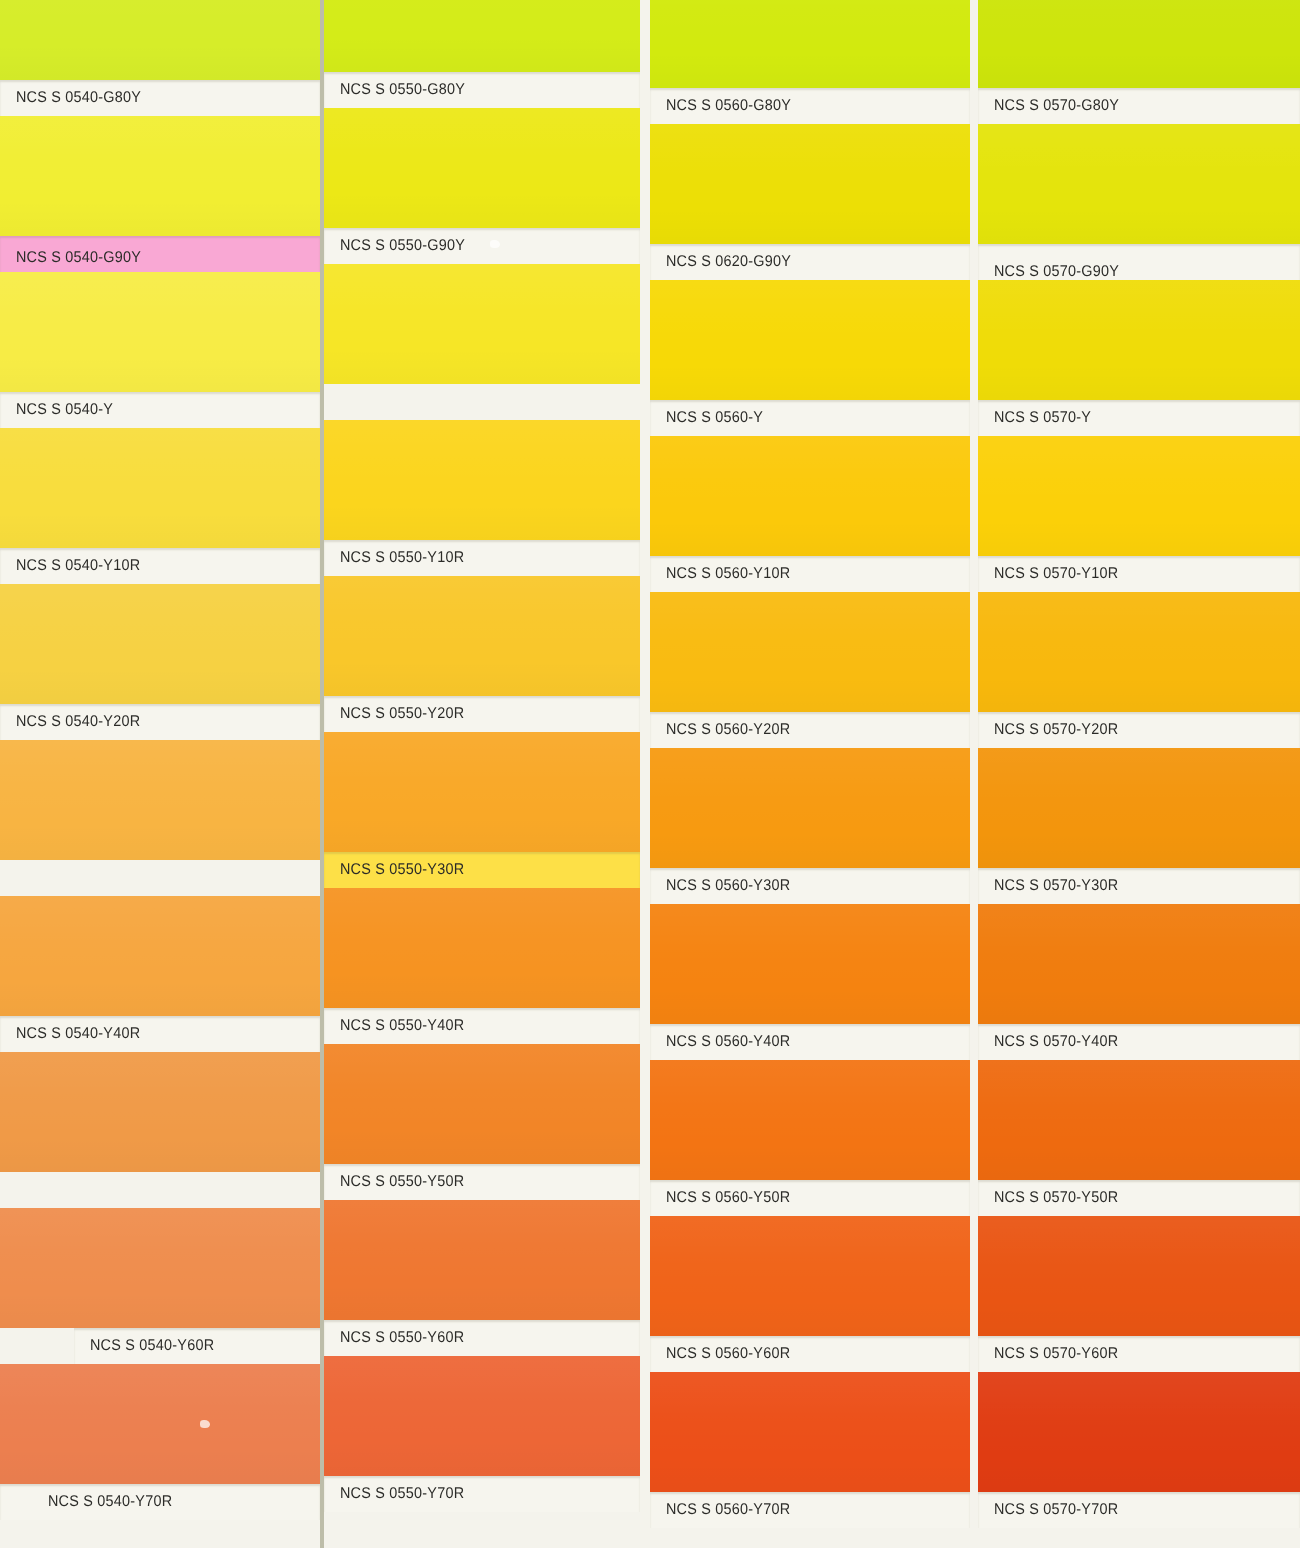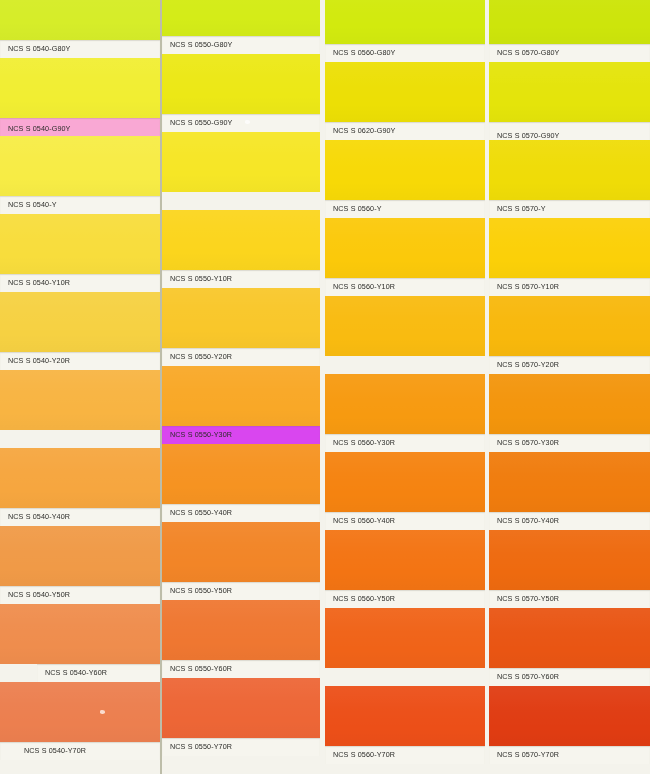--- a/index.html
+++ b/index.html
@@ -151,23 +151,20 @@
         <div class="swatch-color" style="background: rgb(246, 166, 63);"></div>
         <div class="sheen"></div>
       </div>
       <div class="label-band shadow-top" style="top: 508px; height: 18px; background: rgb(246, 245, 238);">
         <span class="label-text" style="color: rgb(43, 43, 40);">NCS S 0540-Y40R</span>
       </div>
       <div class="swatch" style="top: 526px; height: 60px;">
         <div class="swatch-color" style="background: rgb(240, 154, 71);"></div>
         <div class="sheen"></div>
       </div>
-      <div class="label-band shadow-top" style="top: 586px; height: 18px; background: rgb(246, 245, 238);">
-        <span class="label-text" style="color: rgb(43, 43, 40);">NCS S 0540-Y50R</span>
-      </div>
       <div class="swatch" style="top: 604px; height: 60px;">
         <div class="swatch-color" style="background: rgb(239, 141, 77);"></div>
         <div class="sheen"></div>
       </div>
       <div class="label-band shadow-top" style="top: 664px; height: 18px; background: rgb(246, 245, 238); margin-left: 37px;">
         <span class="label-text" style="color: rgb(43, 43, 40);">NCS S 0540-Y60R</span>
       </div>
       <div class="swatch" style="top: 682px; height: 60px;">
         <div class="swatch-color" style="background: rgb(236, 127, 79);"></div>
         <div class="sheen"></div>
@@ -206,21 +203,21 @@
         <div class="swatch-color" style="background: rgb(249, 199, 42);"></div>
         <div class="sheen"></div>
       </div>
       <div class="label-band shadow-top" style="top: 348px; height: 18px; background: rgb(246, 245, 238);">
         <span class="label-text" style="color: rgb(43, 43, 40);">NCS S 0550-Y20R</span>
       </div>
       <div class="swatch" style="top: 366px; height: 60px;">
         <div class="swatch-color" style="background: rgb(249, 168, 39);"></div>
         <div class="sheen"></div>
       </div>
-      <div class="label-band shadow-top" style="top: 426px; height: 18px; background: #d946ef;">
+      <div class="label-band shadow-top" style="top: 426px; height: 18px; background: #fde047;">
         <span class="label-text" style="color: rgb(43, 43, 40);">NCS S 0550-Y30R</span>
       </div>
       <div class="swatch" style="top: 444px; height: 60px;">
         <div class="swatch-color" style="background: rgb(246, 147, 33);"></div>
         <div class="sheen"></div>
       </div>
       <div class="label-band shadow-top" style="top: 504px; height: 18px; background: rgb(246, 245, 238);">
         <span class="label-text" style="color: rgb(43, 43, 40);">NCS S 0550-Y40R</span>
       </div>
       <div class="swatch" style="top: 522px; height: 60px;">
@@ -271,20 +268,23 @@
         <div class="swatch-color" style="background: rgb(251, 201, 10);"></div>
         <div class="sheen"></div>
       </div>
       <div class="label-band shadow-top" style="top: 278px; height: 18px; background: rgb(246, 245, 238);">
         <span class="label-text" style="color: rgb(43, 43, 40);">NCS S 0560-Y10R</span>
       </div>
       <div class="swatch" style="top: 296px; height: 60px;">
         <div class="swatch-color" style="background: rgb(249, 187, 16);"></div>
         <div class="sheen"></div>
       </div>
+      <div class="label-band shadow-top" style="top: 356px; height: 18px; background: rgb(246, 245, 238);">
+        <span class="label-text" style="color: rgb(43, 43, 40);">NCS S 0560-Y20R</span>
+      </div>
       <div class="swatch" style="top: 374px; height: 60px;">
         <div class="swatch-color" style="background: rgb(247, 154, 16);"></div>
         <div class="sheen"></div>
       </div>
       <div class="label-band shadow-top" style="top: 434px; height: 18px; background: rgb(246, 245, 238);">
         <span class="label-text" style="color: rgb(43, 43, 40);">NCS S 0560-Y30R</span>
       </div>
       <div class="swatch" style="top: 452px; height: 60px;">
         <div class="swatch-color" style="background: rgb(245, 131, 16);"></div>
         <div class="sheen"></div>
@@ -295,20 +295,23 @@
       <div class="swatch" style="top: 530px; height: 60px;">
         <div class="swatch-color" style="background: rgb(243, 116, 19);"></div>
         <div class="sheen"></div>
       </div>
       <div class="label-band shadow-top" style="top: 590px; height: 18px; background: rgb(246, 245, 238);">
         <span class="label-text" style="color: rgb(43, 43, 40);">NCS S 0560-Y50R</span>
       </div>
       <div class="swatch" style="top: 608px; height: 60px;">
         <div class="swatch-color" style="background: rgb(240, 99, 24);"></div>
         <div class="sheen"></div>
+      </div>
+      <div class="label-band shadow-top" style="top: 668px; height: 18px; background: rgb(246, 245, 238);">
+        <span class="label-text" style="color: rgb(43, 43, 40);">NCS S 0560-Y60R</span>
       </div>
       <div class="swatch" style="top: 686px; height: 60px;">
         <div class="swatch-color" style="background: rgb(236, 79, 24);"></div>
         <div class="sheen"></div>
       </div>
       <div class="label-band shadow-top" style="top: 746px; height: 18px; background: rgb(246, 245, 238);">
         <span class="label-text" style="color: rgb(43, 43, 40);">NCS S 0560-Y70R</span>
       </div>
     </div>
     <div class="column" style="left: 489px; width: 161px;">

